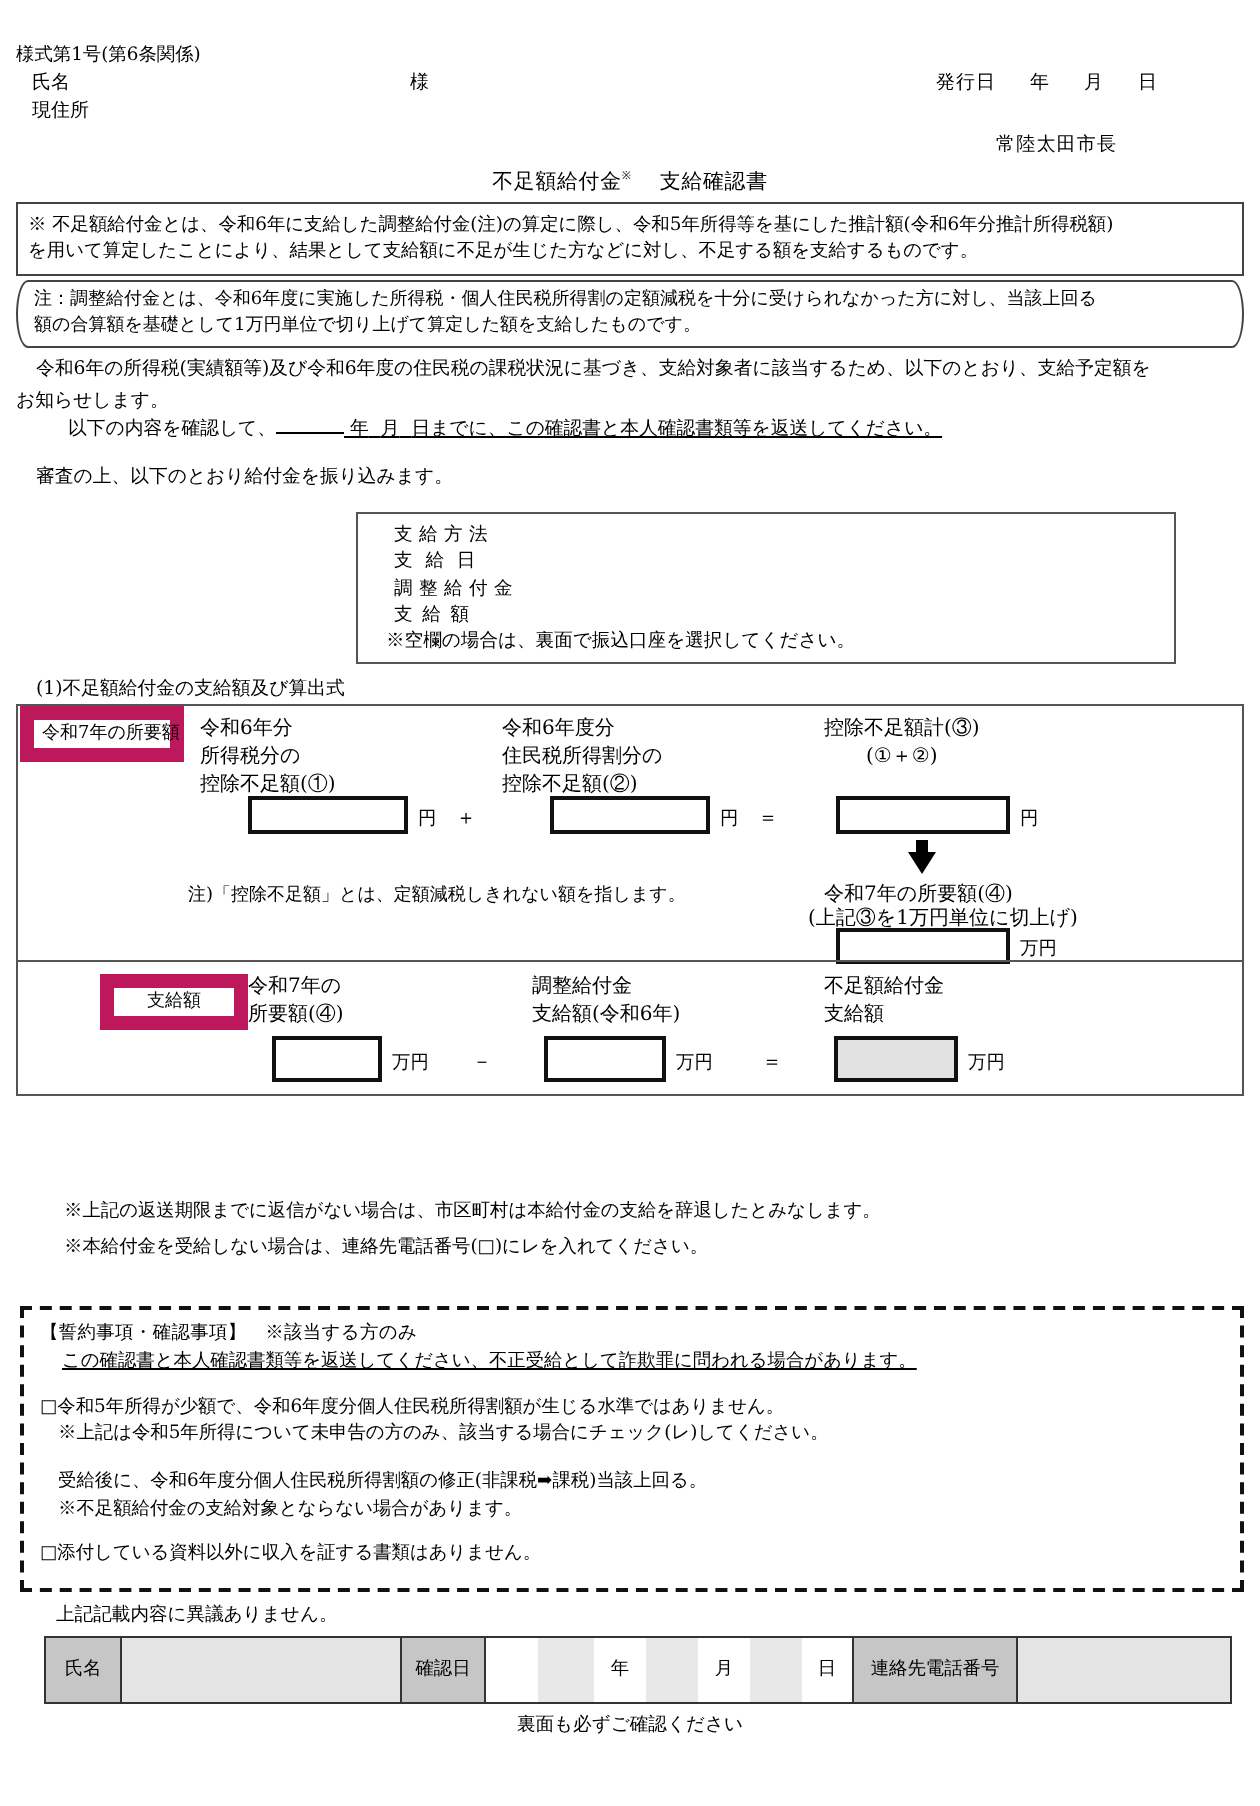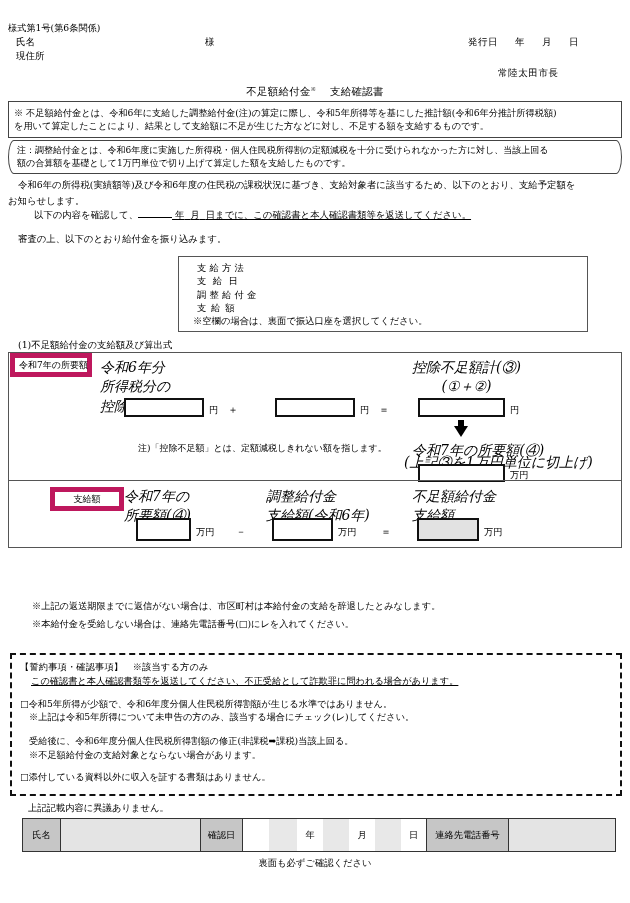--- a/index.html
+++ b/index.html
@@ -83,45 +83,45 @@
 
   
   .sec1-title { left: 18px; top: 339px; font-size: 9.4px; }
 
   .calc-box {
     left: 8px; top: 352px; width: 614px; height: 196px;
     border: 1px solid #555;
     box-sizing: border-box;
   }
   .tag {
-    border: 5px solid #be185d;
+    border: 7px solid #be185d;
     background: #fff;
     font-size: 9.0px;
     padding: 1px 4px;
     text-align: center;
     box-sizing: border-box;
   }
   .tag-req { left: 10px; top: 353px; width: 82px; }
   .tag-pay { left: 50px; top: 487px; width: 74px; }
 
-  .hdr { font-size: 14px; line-height: 1.38; font-style: italic; }
+  .hdr { font-size: 10px; line-height: 1.38; }
   .c1 { left: 100px; }
   .c2 { left: 251px; }
   .c3 { left: 412px; }
 
   .inbox {
     border: 2px solid #111;
     background: #ffffff;
     box-sizing: border-box;
   }
   .inbox-gray { background: #e2e2e2; }
   .unit { font-size: 9.2px; }
   .op { font-size: 10px; }
 
-  .note-small { font-size: 9.0px; margin-left: 44px; }
+  .note-small { font-size: 9.0px; }
 
   .divider {
     left: 9px; top: 480px; width: 612px;
     border-top: 1px solid #555;
   }
 
   .arrow-down {
     width: 0; height: 0;
     border-left: 7px solid transparent;
     border-right: 7px solid transparent;
@@ -238,20 +238,25 @@
   <div class="abs sec1-title nowrap">(1)不足額給付金の支給額及び算出式</div>
 
   <div class="abs calc-box"></div>
 
   <div class="abs tag tag-req nowrap">令和7年の所要額</div>
 
   <div class="abs hdr c1" style="top:358px;">
     <div class="nowrap">令和6年分</div>
     <div class="nowrap">所得税分の</div>
     <div class="nowrap">控除不足額(①)</div>
+  </div>
+  <div class="abs hdr c2" style="top:358px;">
+    <div class="nowrap">令和6年度分</div>
+    <div class="nowrap">住民税所得割分の</div>
+    <div class="nowrap">控除不足額(②)</div>
   </div>
   <div class="abs hdr c3" style="top:358px;text-align:center;">
     <div class="nowrap">控除不足額計(③)</div>
     <div class="nowrap">(①＋②)</div>
   </div>
 
   <div class="abs inbox" style="left:124px; top:398px; width:80px; height:19px;"></div>
   <div class="abs unit nowrap" style="left:209px; top:404px;">円</div>
   <div class="abs op nowrap" style="left:228px; top:403px;">＋</div>
 

